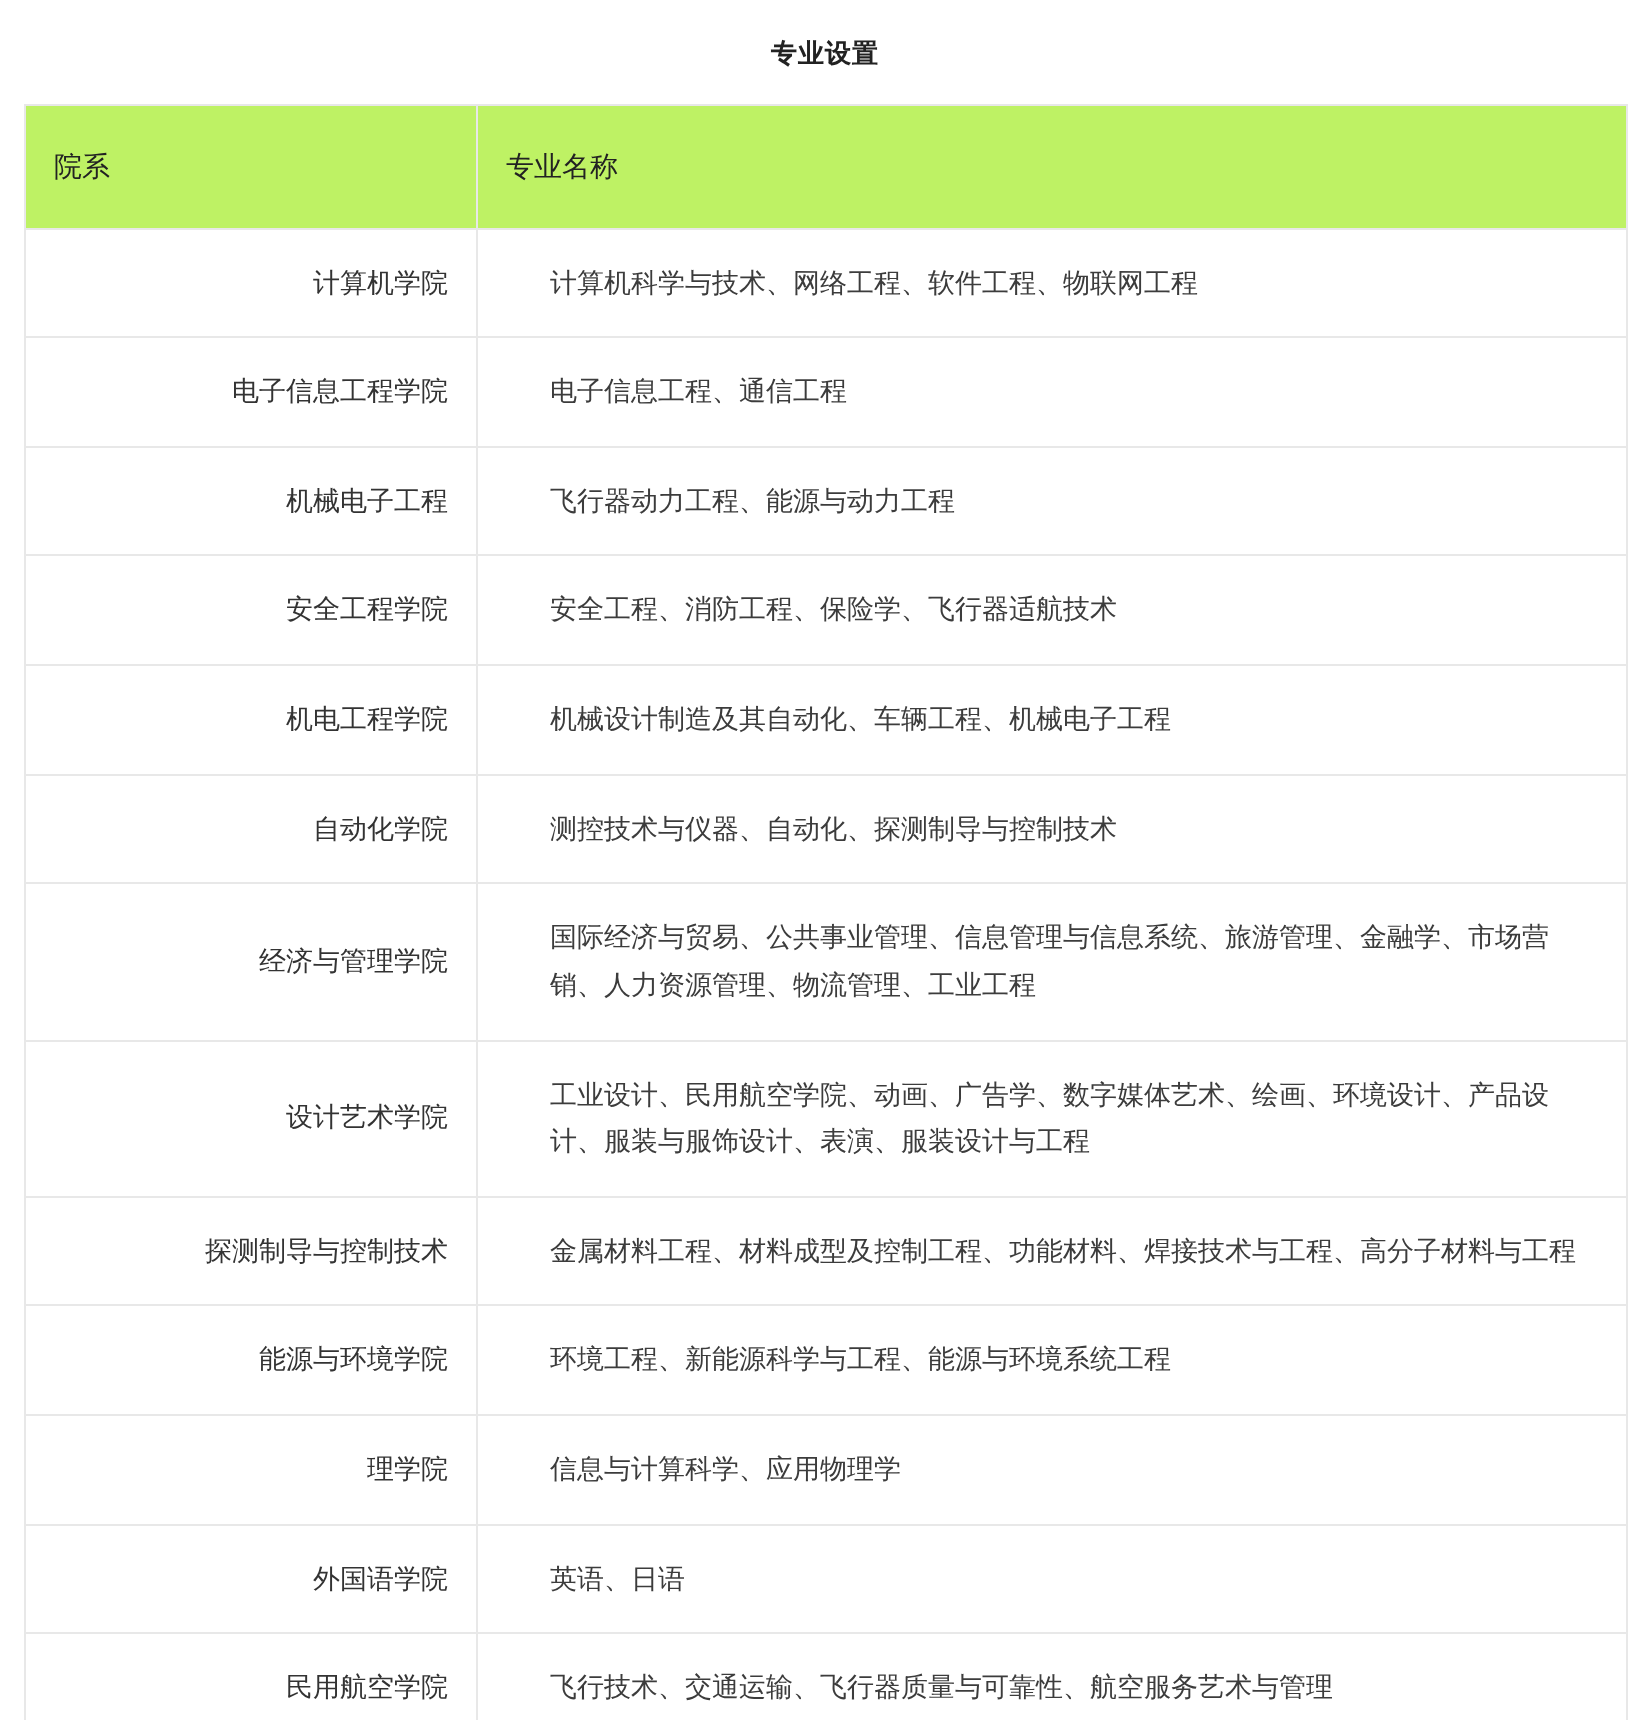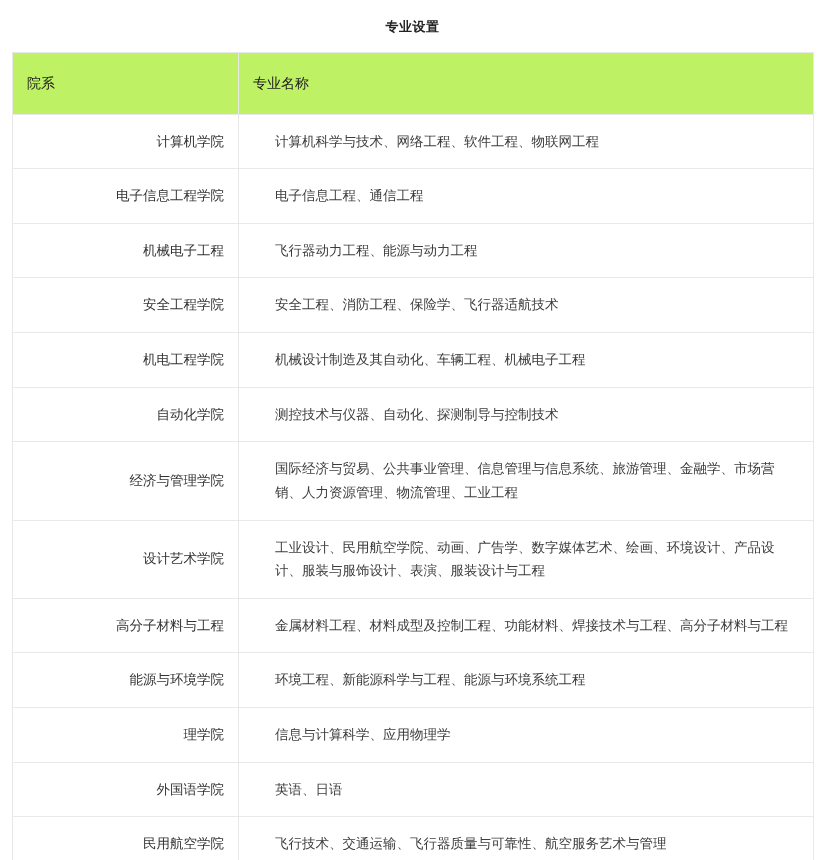--- a/index.html
+++ b/index.html
@@ -114,21 +114,21 @@
         </tr>
         <tr>
           <td class="dept">经济与管理学院</td>
           <td class="majors-list">国际经济与贸易、公共事业管理、信息管理与信息系统、旅游管理、金融学、市场营销、人力资源管理、物流管理、工业工程</td>
         </tr>
         <tr>
           <td class="dept">设计艺术学院</td>
           <td class="majors-list">工业设计、民用航空学院、动画、广告学、数字媒体艺术、绘画、环境设计、产品设计、服装与服饰设计、表演、服装设计与工程</td>
         </tr>
         <tr>
-          <td class="dept">高分子材料与工程</td>
+          <td class="dept">探测制导与控制技术</td>
           <td class="majors-list">金属材料工程、材料成型及控制工程、功能材料、焊接技术与工程、高分子材料与工程</td>
         </tr>
         <tr>
           <td class="dept">能源与环境学院</td>
           <td class="majors-list">环境工程、新能源科学与工程、能源与环境系统工程</td>
         </tr>
         <tr>
           <td class="dept">理学院</td>
           <td class="majors-list">信息与计算科学、应用物理学</td>
         </tr>

